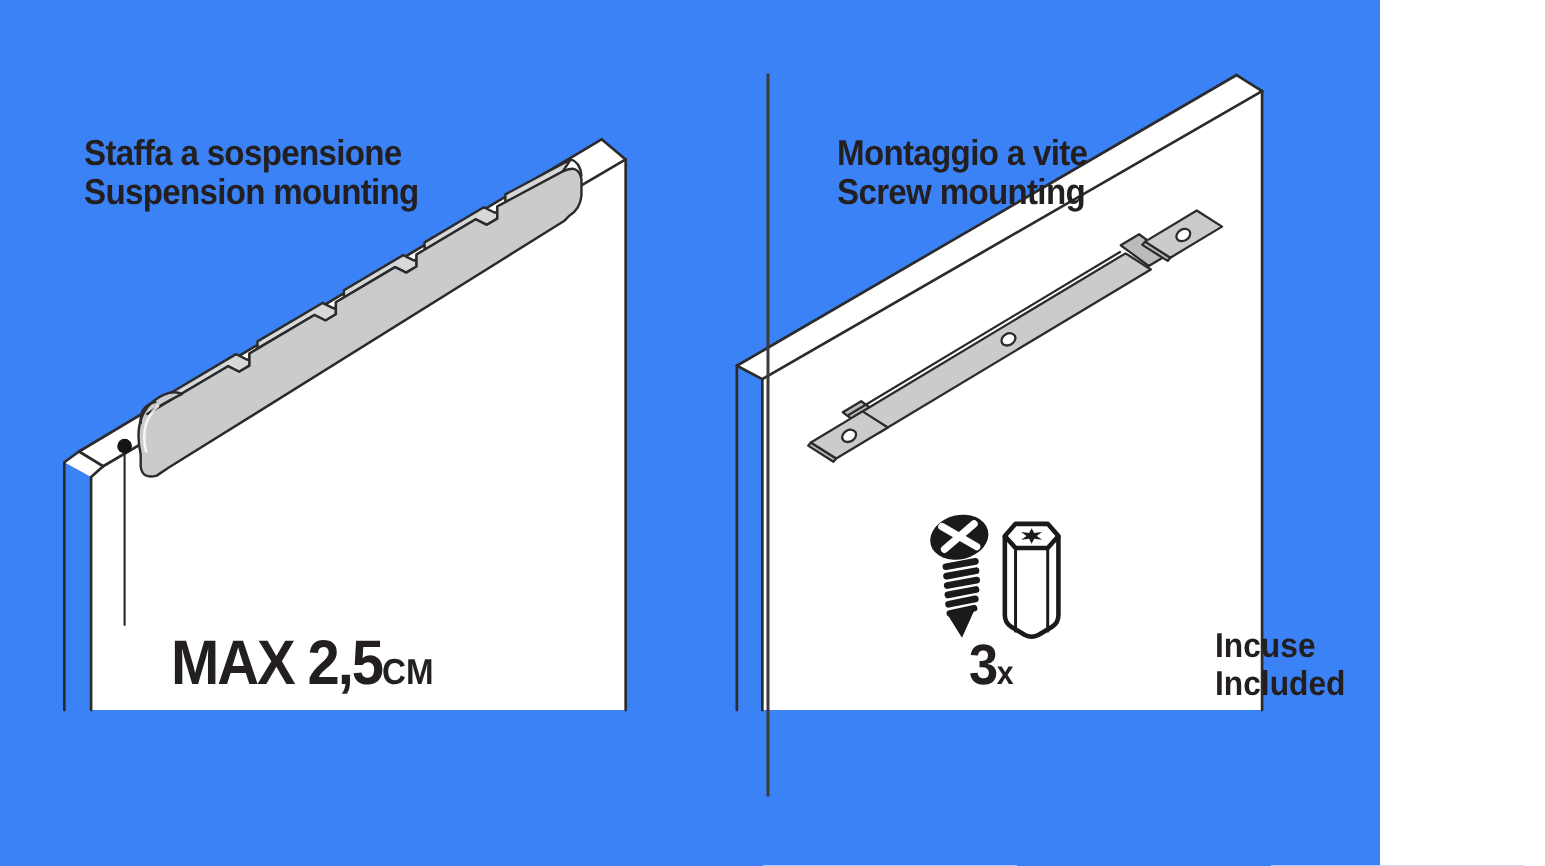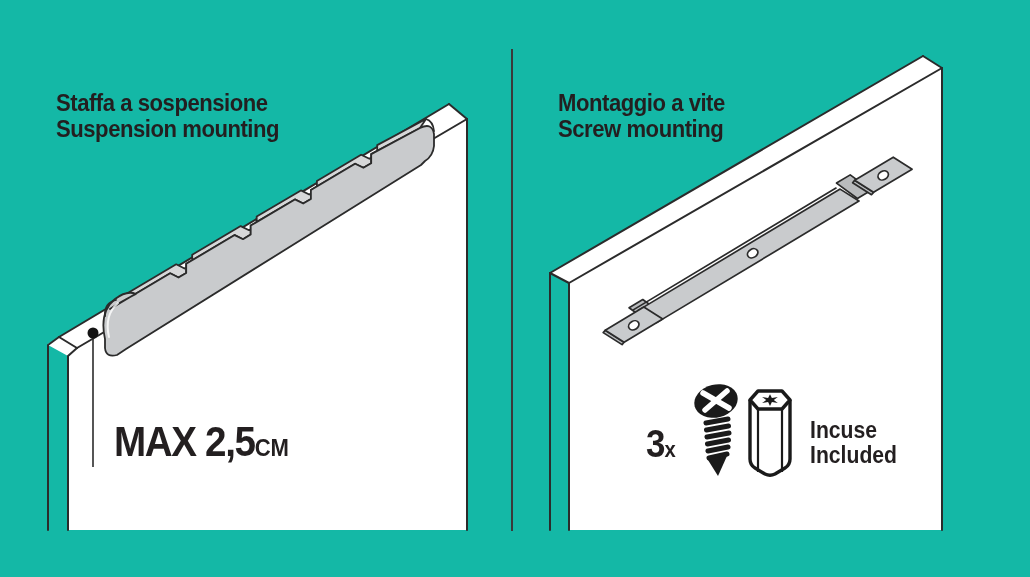--- a/index.html
+++ b/index.html
@@ -1,16 +1,16 @@
 <!DOCTYPE html>
 <html><head>
 <meta charset="utf-8">
 <style>
   html,body{margin:0;padding:0;background:#ffffff;}
-  .canvas{position:relative;width:1030px;height:577px;background:#14b8a6;overflow:hidden;
+  .canvas{position:relative;width:920px;height:577px;background:#3b82f6;overflow:hidden;
           font-family:"Liberation Sans", sans-serif;color:#231f20;}
   svg{position:absolute;inset:0;}
   .label{position:absolute;font-weight:bold;color:#231f20;transform:scaleX(.92);transform-origin:0 0;white-space:nowrap;}
   .title{font-size:24px;line-height:26px;letter-spacing:-.5px;}
   .title span{display:block;}
   .max{font-size:42px;letter-spacing:-1.5px;}
   .max .unit{font-size:24px;letter-spacing:0;}
   .qty{font-size:38px;letter-spacing:-1px;}
   .qty .x{font-size:22px;}
   .incuse{font-size:23px;line-height:24.5px;}

